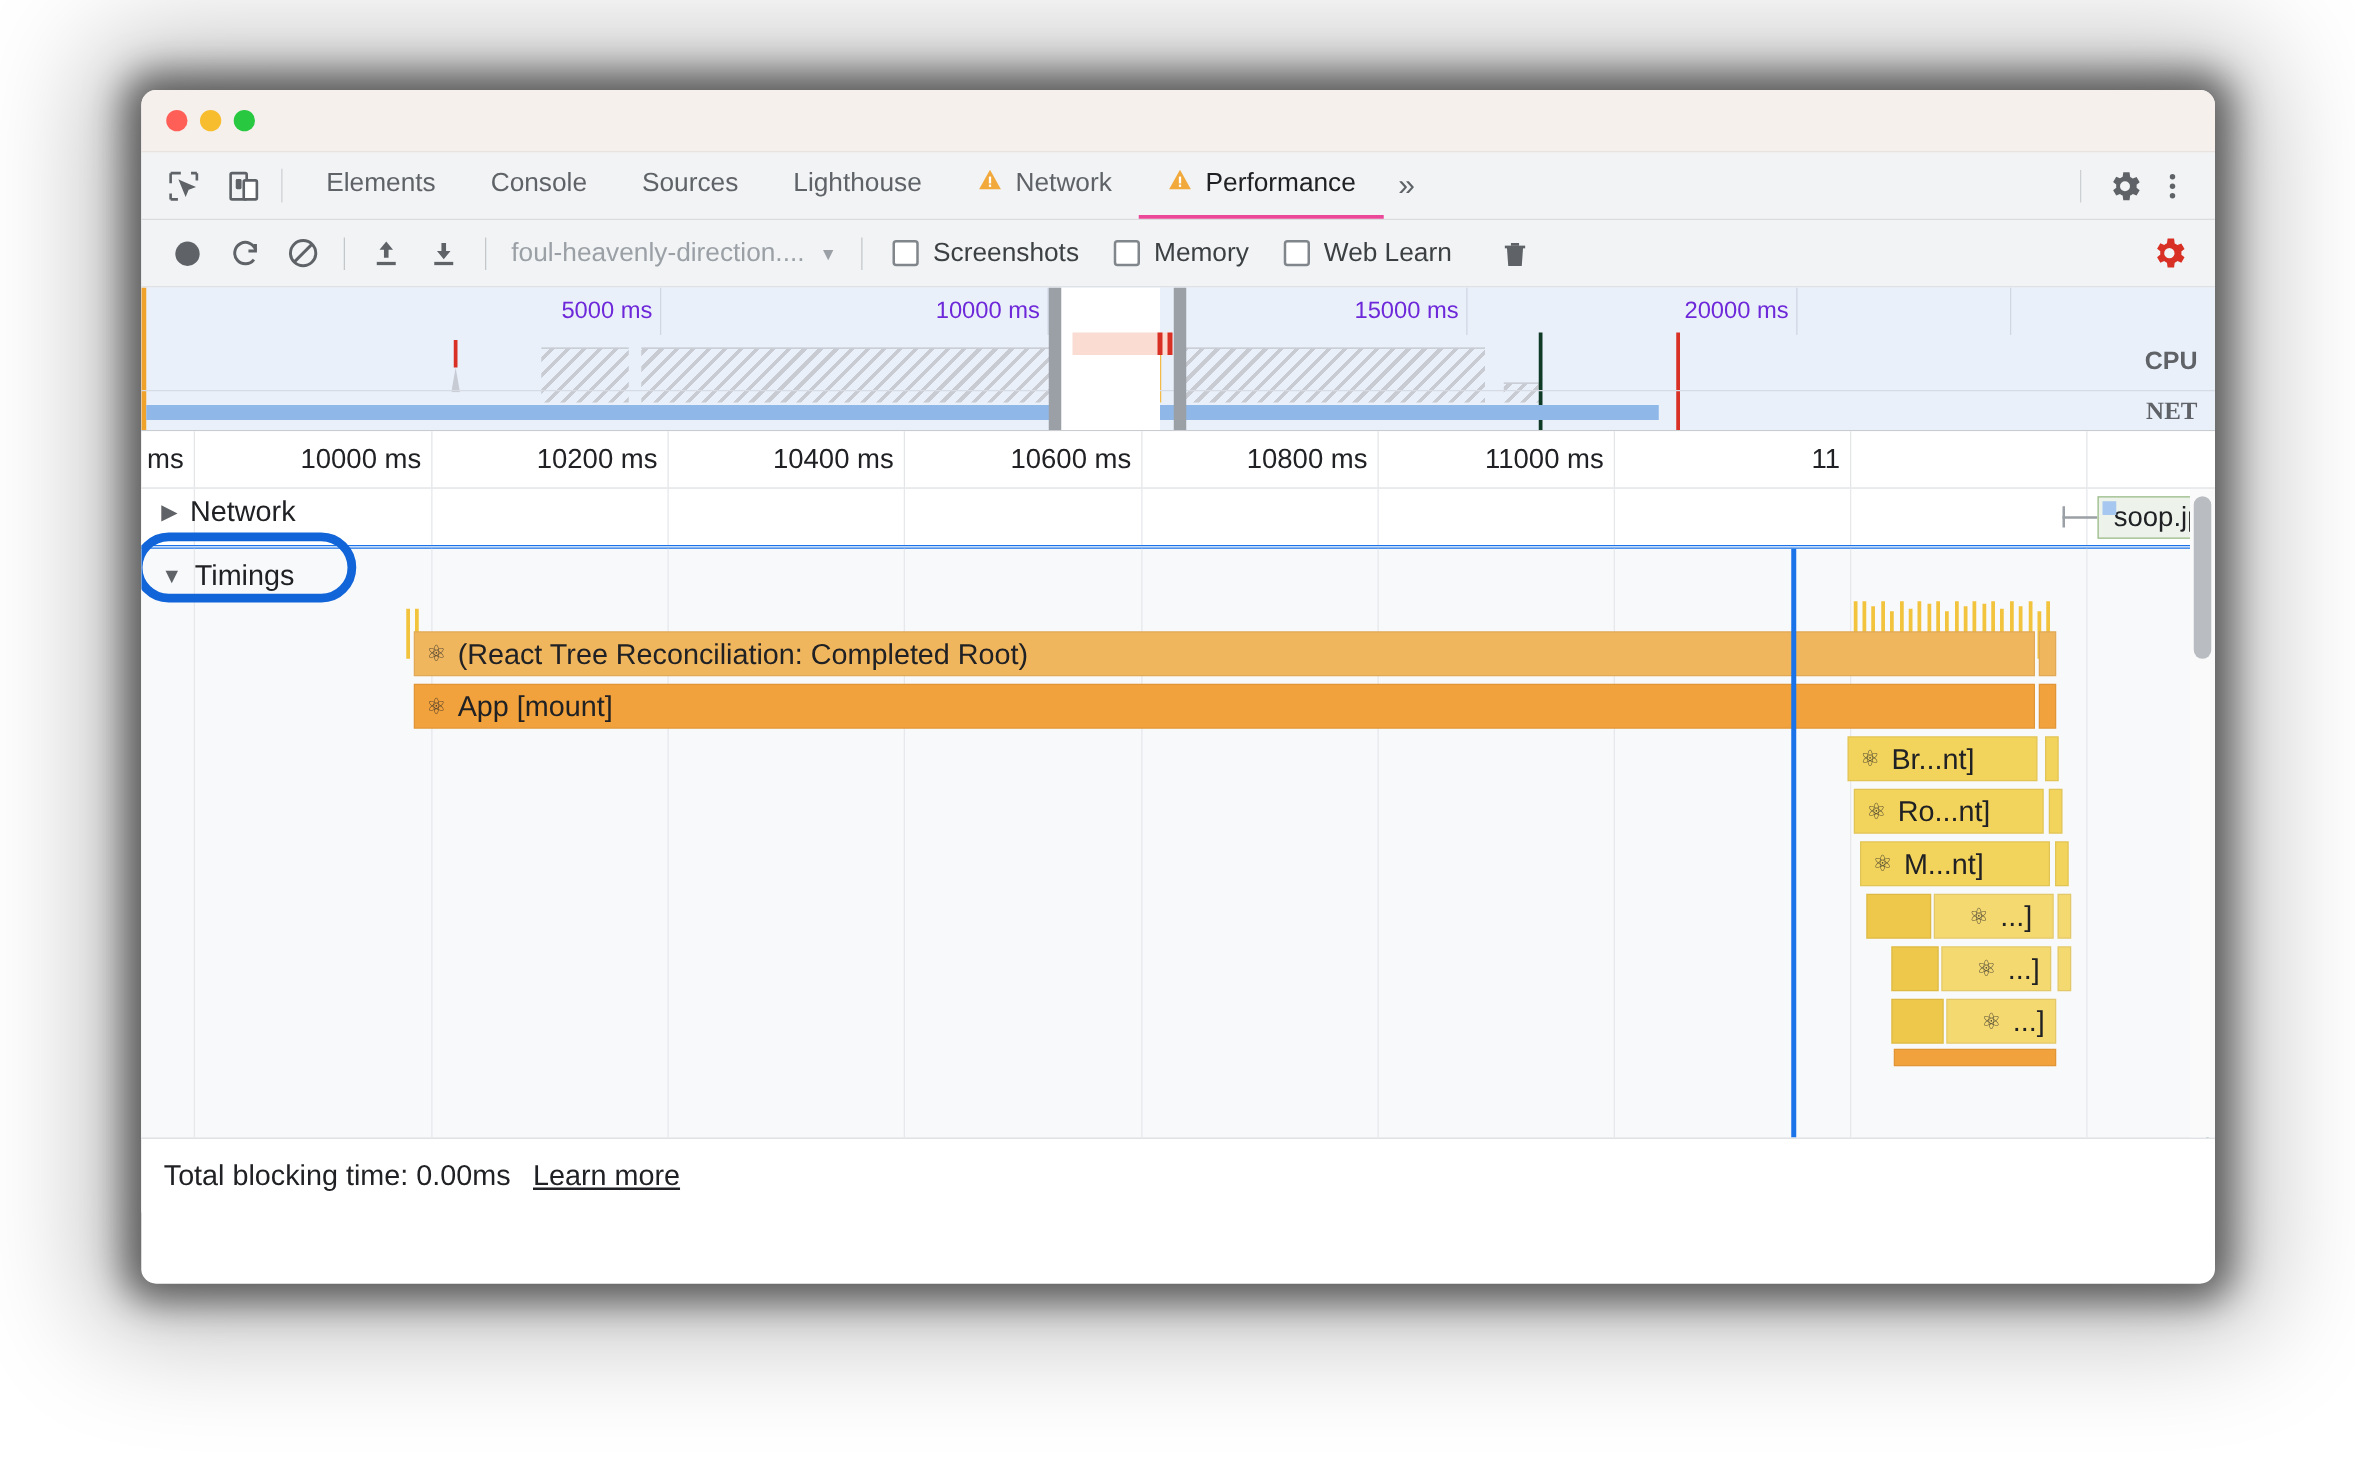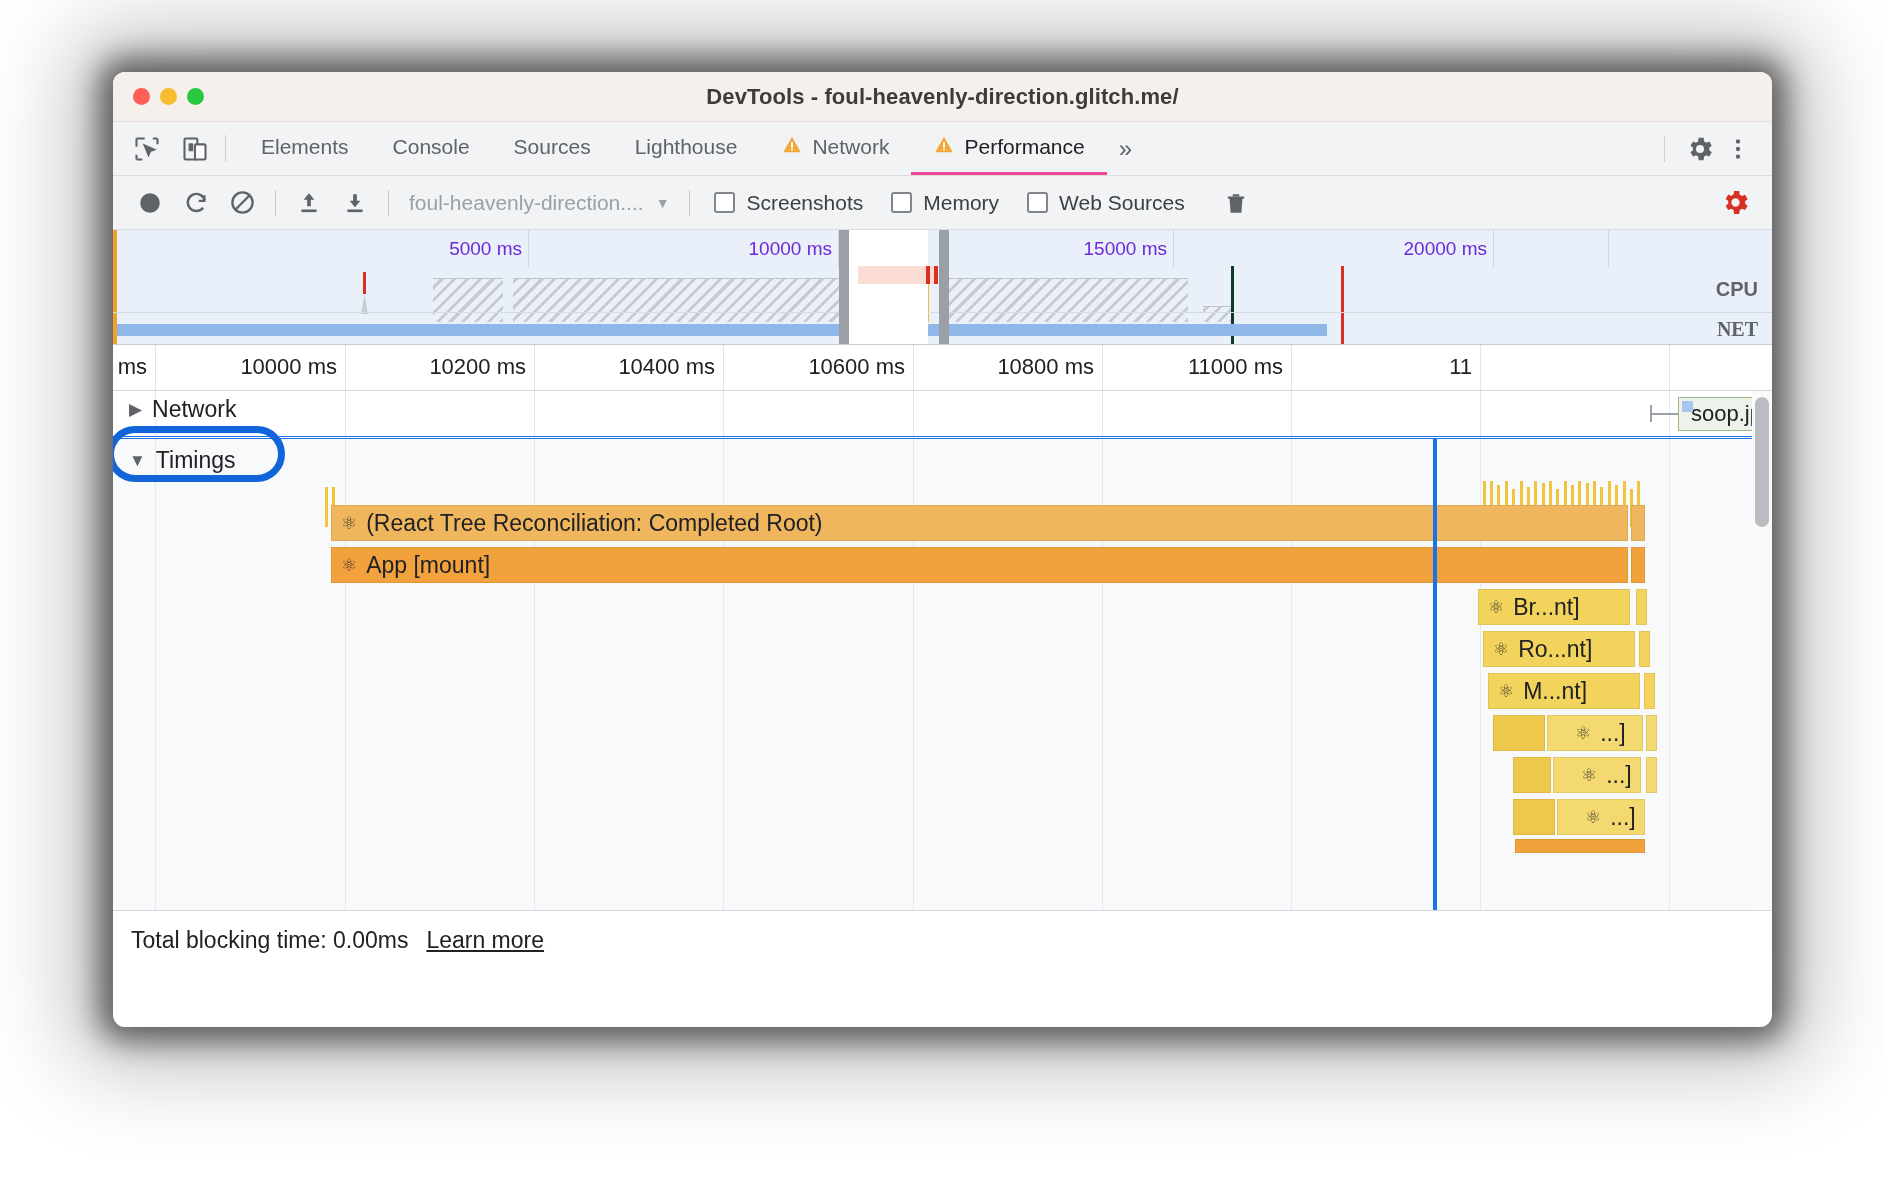--- a/index.html
+++ b/index.html
@@ -300,21 +300,20 @@
 
 <div id="root">
   <div class="window">
 
     <div class="titlebar">
       <div class="traffic">
         <div class="dot red"></div>
         <div class="dot yellow"></div>
         <div class="dot green"></div>
       </div>
-      <div class="title">DevTools - foul-heavenly-direction.glitch.me/</div>
     </div>
 
     <div class="tabbar">
       <div class="tb-icons">
         <div class="tb-icon">
           <svg width="28" height="28" viewBox="0 0 24 24" fill="none" stroke="#5f6368" stroke-width="1.8">
             <path d="M3 3h7M3 3v7M21 3h-4M21 3v5M3 21h5M3 21v-4"></path>
             <path d="M10 9l8 3.5-3.3 1.2L13.3 17z" fill="#5f6368" stroke="#5f6368"></path>
           </svg>
         </div>
@@ -419,21 +418,21 @@
       <label class="cbx">
         <span class="box"></span>
         <span class="lbl">Screenshots</span>
       </label>
       <label class="cbx">
         <span class="box"></span>
         <span class="lbl">Memory</span>
       </label>
       <label class="cbx">
         <span class="box"></span>
-        <span class="lbl">Web Sources</span>
+        <span class="lbl">Web Learn</span>
       </label>
       <div class="pt-btn trash" style="margin-left:14px;">
         <svg width="26" height="26" viewBox="0 0 24 24" fill="#5f6368">
           <path d="M6 7h12l-1 14H7zM9 4h6v2H9z"></path>
           <rect x="4.5" y="6" width="15" height="2"></rect>
         </svg>
       </div>
       <div class="pt-right">
         <div class="pt-btn gear-red">
           <svg width="31" height="31" viewBox="0 0 24 24" fill="#d93025">
@@ -449,21 +448,21 @@
       <div class="ov-ruler">
         <div class="ov-tick" style="left:415px;">
           <span>5000 ms</span>
         </div>
         <div class="ov-tick" style="left:725px;">
           <span>10000 ms</span>
         </div>
         <div class="ov-tick" style="left:1060px;text-decoration:underline;">
           <span>15000 ms</span>
         </div>
-        <div class="ov-tick" style="left:1380px;text-decoration:underline;">
+        <div class="ov-tick" style="left:1324px;text-decoration:underline;">
           <span>20000 ms</span>
         </div>
         <div class="ov-tick" style="left:1495px;"></div>
       </div>
 
       <div class="cpu-hatch" style="left:320px; width:70px;"></div>
       <div class="cpu-hatch" style="left:400px; width:370px;"></div>
       <div class="cpu-solid" style="left:728px; width:88px; bottom:22px; height:50px;"></div>
       <div class="cpu-hatch" style="left:830px; width:245px;"></div>
       <div class="cpu-hatch" style="left:1090px; width:30px; height:16px;"></div>

